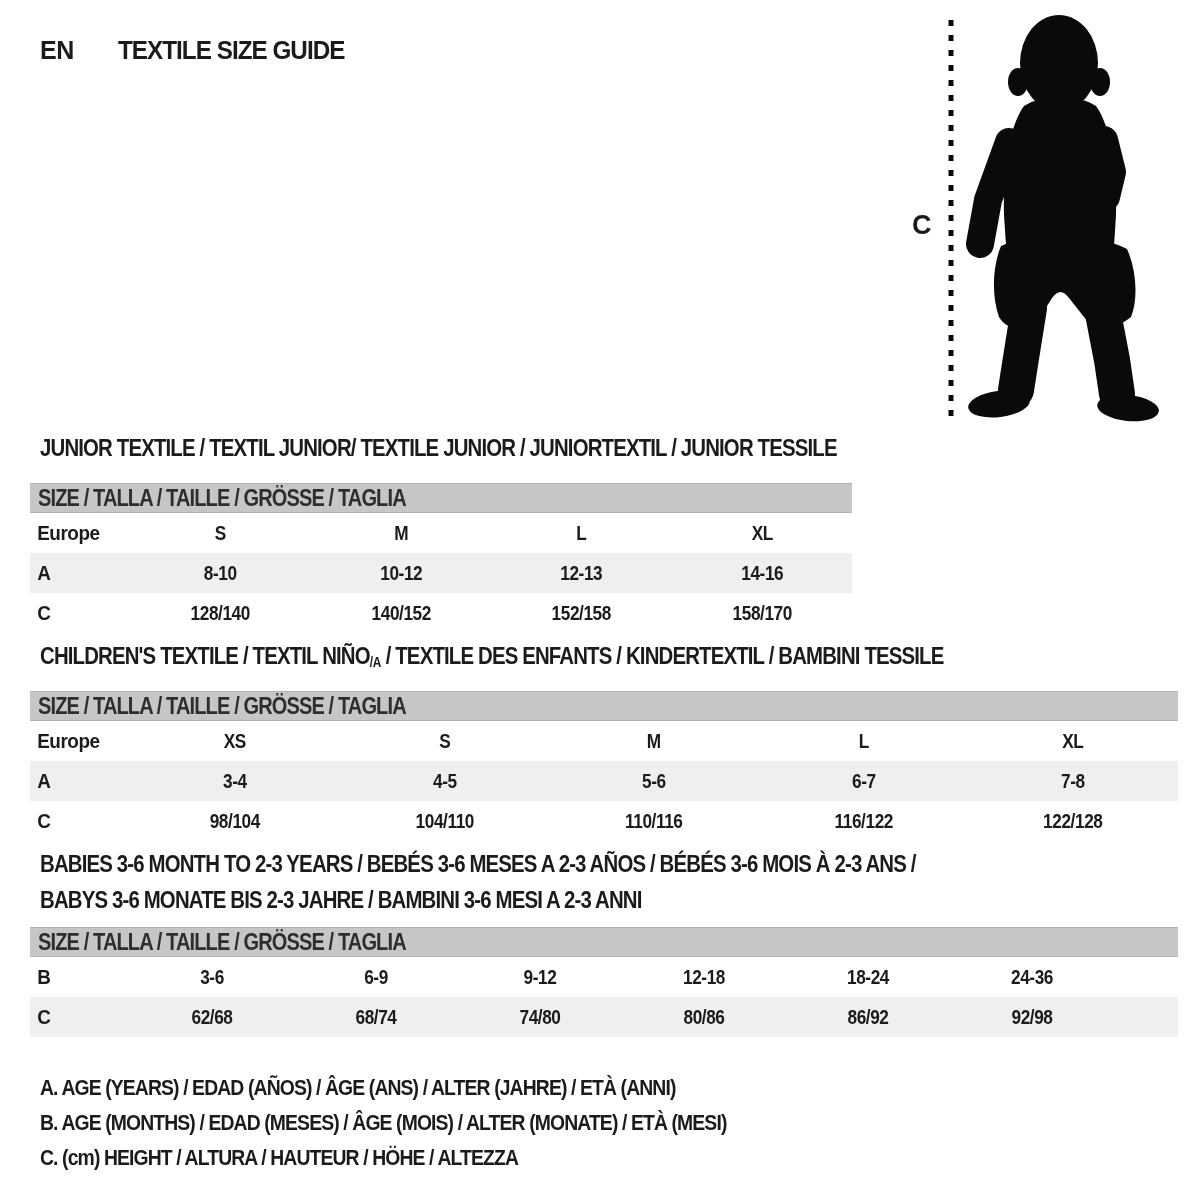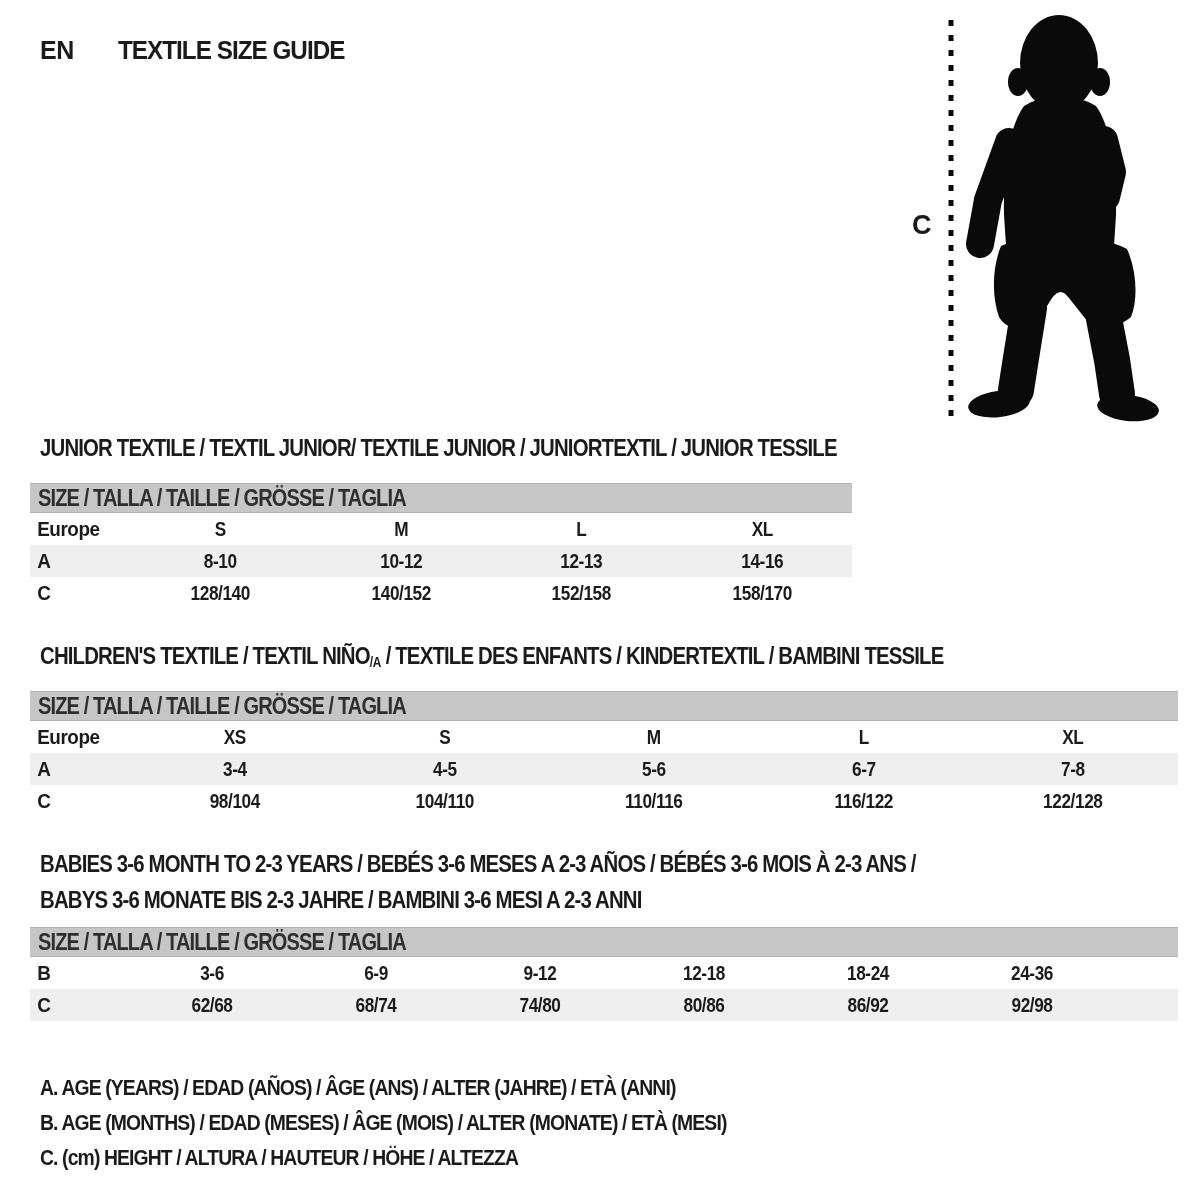--- a/index.html
+++ b/index.html
@@ -27,21 +27,21 @@
              transform:scaleX(.85);transform-origin:0 50%;}
   .sub{font-size:14px;vertical-align:-3px;letter-spacing:-.5px;}
   .babies-title{position:absolute;left:40px;top:846px;font-size:24px;letter-spacing:-1px;line-height:36px;
              transform:scaleX(.85);transform-origin:0 0;white-space:nowrap;}
 
   
   .size-table{position:absolute;left:30px;}
   .thead{height:30px;background:#c6c6c6;border-top:1px solid #b2b2b2;border-bottom:1px solid #b2b2b2;
          box-sizing:border-box;display:flex;align-items:flex-end;padding-left:8px;color:#2e2e2e;font-size:23px;}
   .thead .cond{transform:scaleX(.87);}
-  .trow{display:grid;height:32px;align-items:center;font-size:21px;}
+  .trow{display:grid;height:40px;align-items:center;font-size:21px;}
   .trow.alt{background:#efefef;}
   .cell{white-space:nowrap;}
   .cell-label{padding-left:8px;letter-spacing:-.5px;transform:scaleX(.9);transform-origin:0 50%;}
   .cell-val{text-align:center;letter-spacing:-.5px;transform:scaleX(.82);transform-origin:50% 50%;}
   .t-junior{width:822px;top:483px;}
   .t-children{width:1148px;top:691px;}
   .t-babies{width:1148px;top:927px;}
   .t-junior .trow{grid-template-columns:100px repeat(4,1fr);}
   .t-children .trow{grid-template-columns:100px repeat(5,1fr);}
   .t-babies .trow{grid-template-columns:100px repeat(6,164px) 1fr;}

